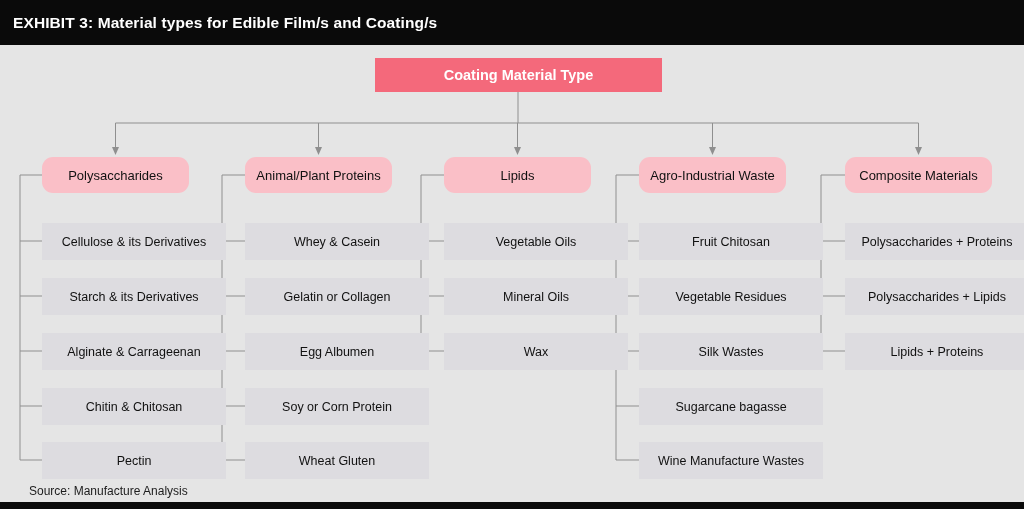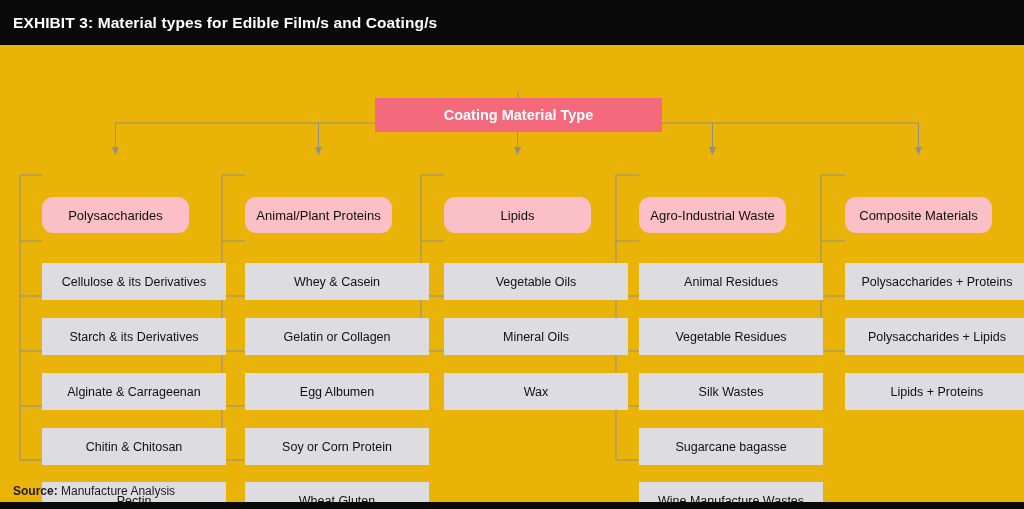--- a/index.html
+++ b/index.html
@@ -1,42 +1,42 @@
 <!DOCTYPE html>
 <html style="--bar: #0a0a0a; --root-box: #f4697b; --category-box: #fabfc7; --child-box: #dddce0; --connector: #8f8f8f;"><head>
 <meta charset="utf-8">
 <style>
   html,body{margin:0;padding:0;background:#ffffff;}
   .stage{
-    position:relative;width:1024px;height:509px;overflow:hidden;background:#eab308;
+    position:relative;width:1024px;height:509px;overflow:hidden;background:#e5e5e5;
     font-family:"Liberation Sans","DejaVu Sans",sans-serif;
   }
   
   .topbar{
     position:absolute;left:0;top:0;width:1024px;height:45px;
     background:var(--bar,#0a0a0a);display:flex;align-items:center;
   }
   .topbar .title{
     color:#ffffff;font-weight:bold;font-size:15.5px;padding-left:13px;letter-spacing:.1px;
   }
   .bottombar{
     position:absolute;left:0;top:502px;width:1024px;height:7px;background:var(--bar,#0a0a0a);
   }
   .sourceline{
     position:absolute;left:13px;top:484px;font-size:12px;color:#1c1c1c;
   }
-  .sourceline .lbl{font-weight:bold;}
+  .sourceline .lbl{font-weight:normal;margin-left:16px;}
   
   .connectors{position:absolute;left:0;top:0;width:1024px;height:509px;pointer-events:none;}
   .connectors path{stroke:var(--connector,#8f8f8f);stroke-width:1;fill:none;}
   .connectors polygon{fill:var(--connector,#8f8f8f);}
   
   .node{
     position:absolute;display:flex;align-items:center;justify-content:center;
-    text-align:center;color:#111111;white-space:nowrap;margin-top:40px;
+    text-align:center;color:#111111;white-space:nowrap;
   }
   .root{
     left:375px;top:58px;width:287px;height:34px;
     background:var(--root-box,#f4697b);color:#ffffff;font-weight:bold;font-size:14.5px;
   }
   .cat{top:157px;width:147px;height:36px;background:var(--category-box,#fabfc7);font-size:13px;border-radius:11px;}
   .child{width:184px;height:37px;background:var(--child-box,#dddce0);font-size:12.5px;}
   .c1{left:42px}.c2{left:245px}.c3{left:444px}.c4{left:639px}.c5{left:845px}
   .r1{top:223px}.r2{top:278px}.r3{top:333px}.r4{top:388px}.r5{top:442px}
 </style>
@@ -82,21 +82,21 @@
   <div class="node child c2 r3">Egg Albumen</div>
   <div class="node child c2 r4">Soy or Corn Protein</div>
   <div class="node child c2 r5">Wheat Gluten</div>
 
   <div class="node cat c3">Lipids</div>
   <div class="node child c3 r1">Vegetable Oils</div>
   <div class="node child c3 r2">Mineral Oils</div>
   <div class="node child c3 r3">Wax</div>
 
   <div class="node cat c4">Agro-Industrial Waste</div>
-  <div class="node child c4 r1">Animal Residues</div>
+  <div class="node child c4 r1">Fruit Chitosan</div>
   <div class="node child c4 r2">Vegetable Residues</div>
   <div class="node child c4 r3">Silk Wastes</div>
   <div class="node child c4 r4">Sugarcane bagasse</div>
   <div class="node child c4 r5">Wine Manufacture Wastes</div>
 
   <div class="node cat c5">Composite Materials</div>
   <div class="node child c5 r1">Polysaccharides + Proteins</div>
   <div class="node child c5 r2">Polysaccharides + Lipids</div>
   <div class="node child c5 r3">Lipids + Proteins</div>
 

